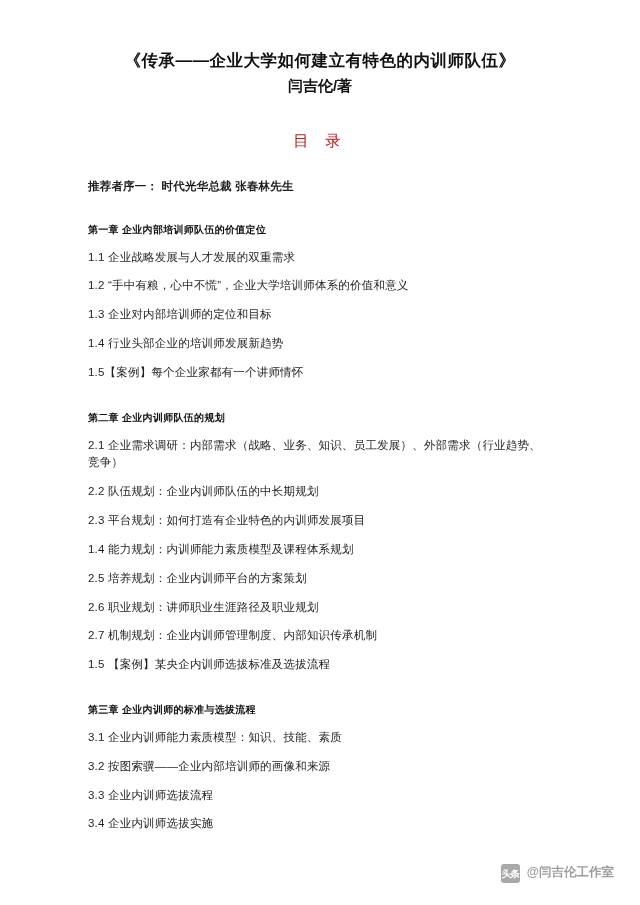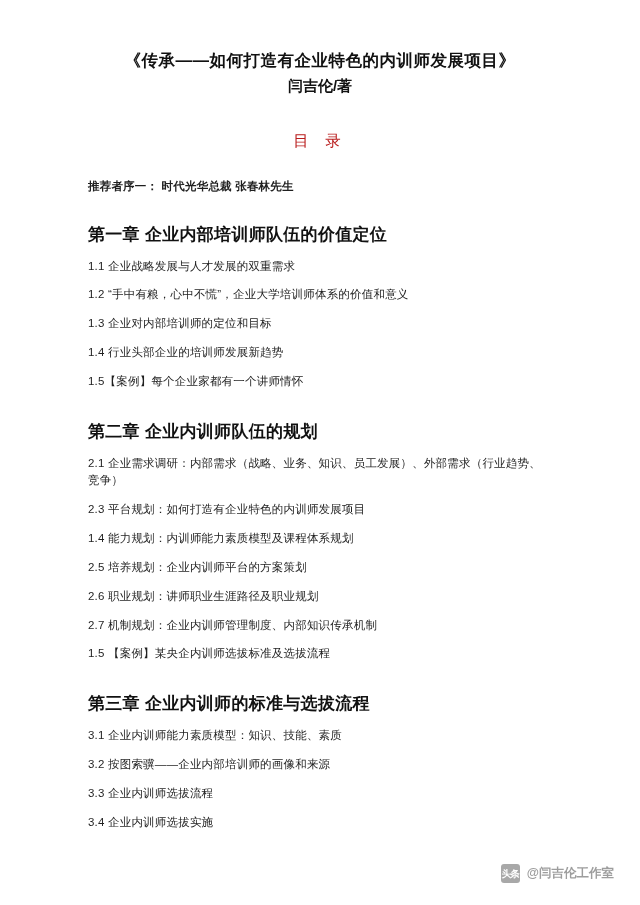--- a/index.html
+++ b/index.html
@@ -57,33 +57,32 @@
     margin: 0 0 11px 0;
     letter-spacing: 0.2px;
   }
   .entry.bold {
     font-weight: bold;
   }
   .entry.tight {
     margin-bottom: 9px;
   }
   .section-head {
-    font-size: 17px;
+    font-size: 10px;
     font-weight: bold;
     color: #111;
     margin: 0 0 12px 0;
     letter-spacing: 0.3px;
   }
   .gap-lg { height: 18px; }
   .watermark {
     position: absolute;
     right: 26px;
     bottom: 22px;
     display: flex;
-    align-items: center;
     gap: 7px;
     color: #8d8d8d;
     font-size: 12.5px;
     font-weight: bold;
     opacity: 0.85;
     padding-left: 28px;
   }
   .wm-logo {
     display: inline-flex;
     align-items: center;
@@ -101,21 +100,21 @@
   .continuation {
     margin-left: 0;
   }
 </style>
 </head>
 <body>
 
 <div class="page">
 
   <div class="title-block">
-    <div class="doc-title">《传承——如何打造有企业特色的内训师发展项目》</div>
+    <div class="doc-title">《传承——企业大学如何建立有特色的内训师队伍》</div>
     <div class="doc-author">闫吉伦/著</div>
     <div class="doc-toc-heading">目 录</div>
   </div>
 
   <div class="body-block">
 
     <div>
       <p class="entry bold tight">推荐者序一： 时代光华总裁  张春林先生</p>
     </div>
 
@@ -128,20 +127,21 @@
       <p class="entry">1.3 企业对内部培训师的定位和目标</p>
       <p class="entry">1.4 行业头部企业的培训师发展新趋势</p>
       <p class="entry">1.5【案例】每个企业家都有一个讲师情怀</p>
     </div>
 
     <div class="gap-lg"></div>
 
     <div>
       <p class="section-head">第二章  企业内训师队伍的规划</p>
       <p class="entry">2.1 企业需求调研：内部需求（战略、业务、知识、员工发展）、外部需求（行业趋势、竞争）</p>
+      <p class="entry">2.2 队伍规划：企业内训师队伍的中长期规划</p>
       <p class="entry">2.3 平台规划：如何打造有企业特色的内训师发展项目</p>
       <p class="entry">1.4 能力规划：内训师能力素质模型及课程体系规划</p>
       <p class="entry">2.5 培养规划：企业内训师平台的方案策划</p>
       <p class="entry">2.6 职业规划：讲师职业生涯路径及职业规划</p>
       <p class="entry">2.7 机制规划：企业内训师管理制度、内部知识传承机制</p>
       <p class="entry">1.5 【案例】某央企内训师选拔标准及选拔流程</p>
     </div>
 
     <div class="gap-lg"></div>
 

